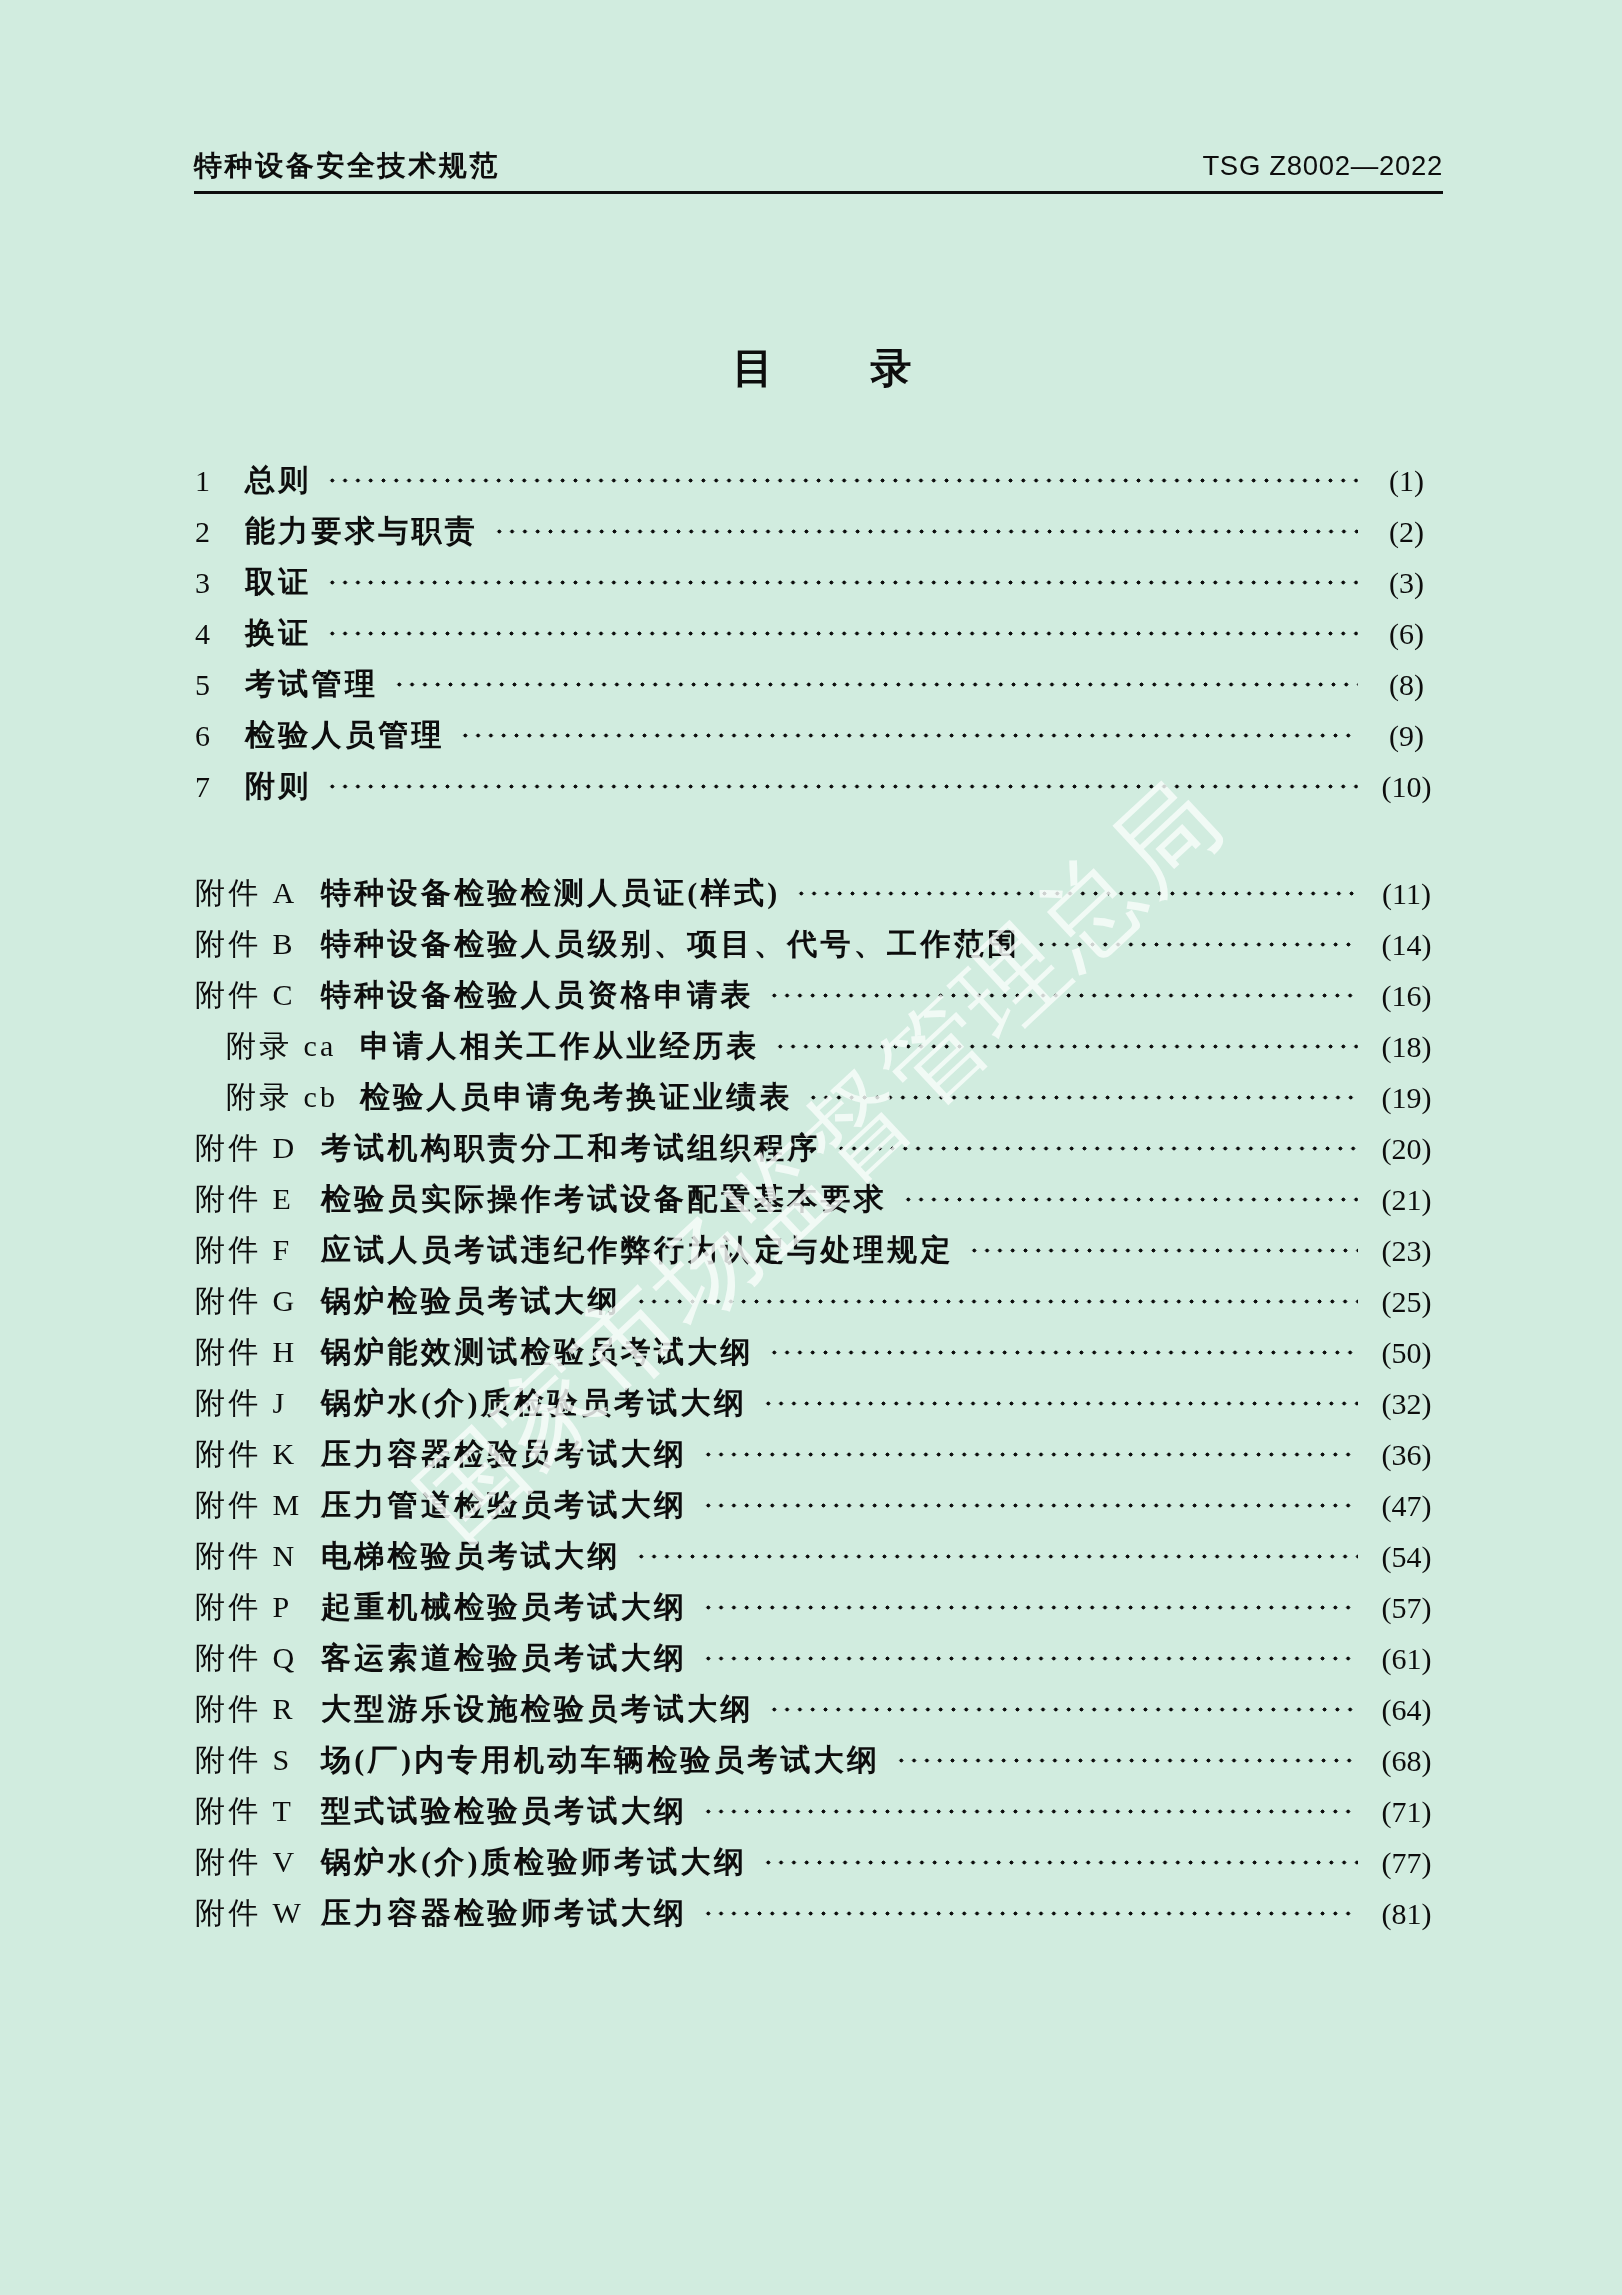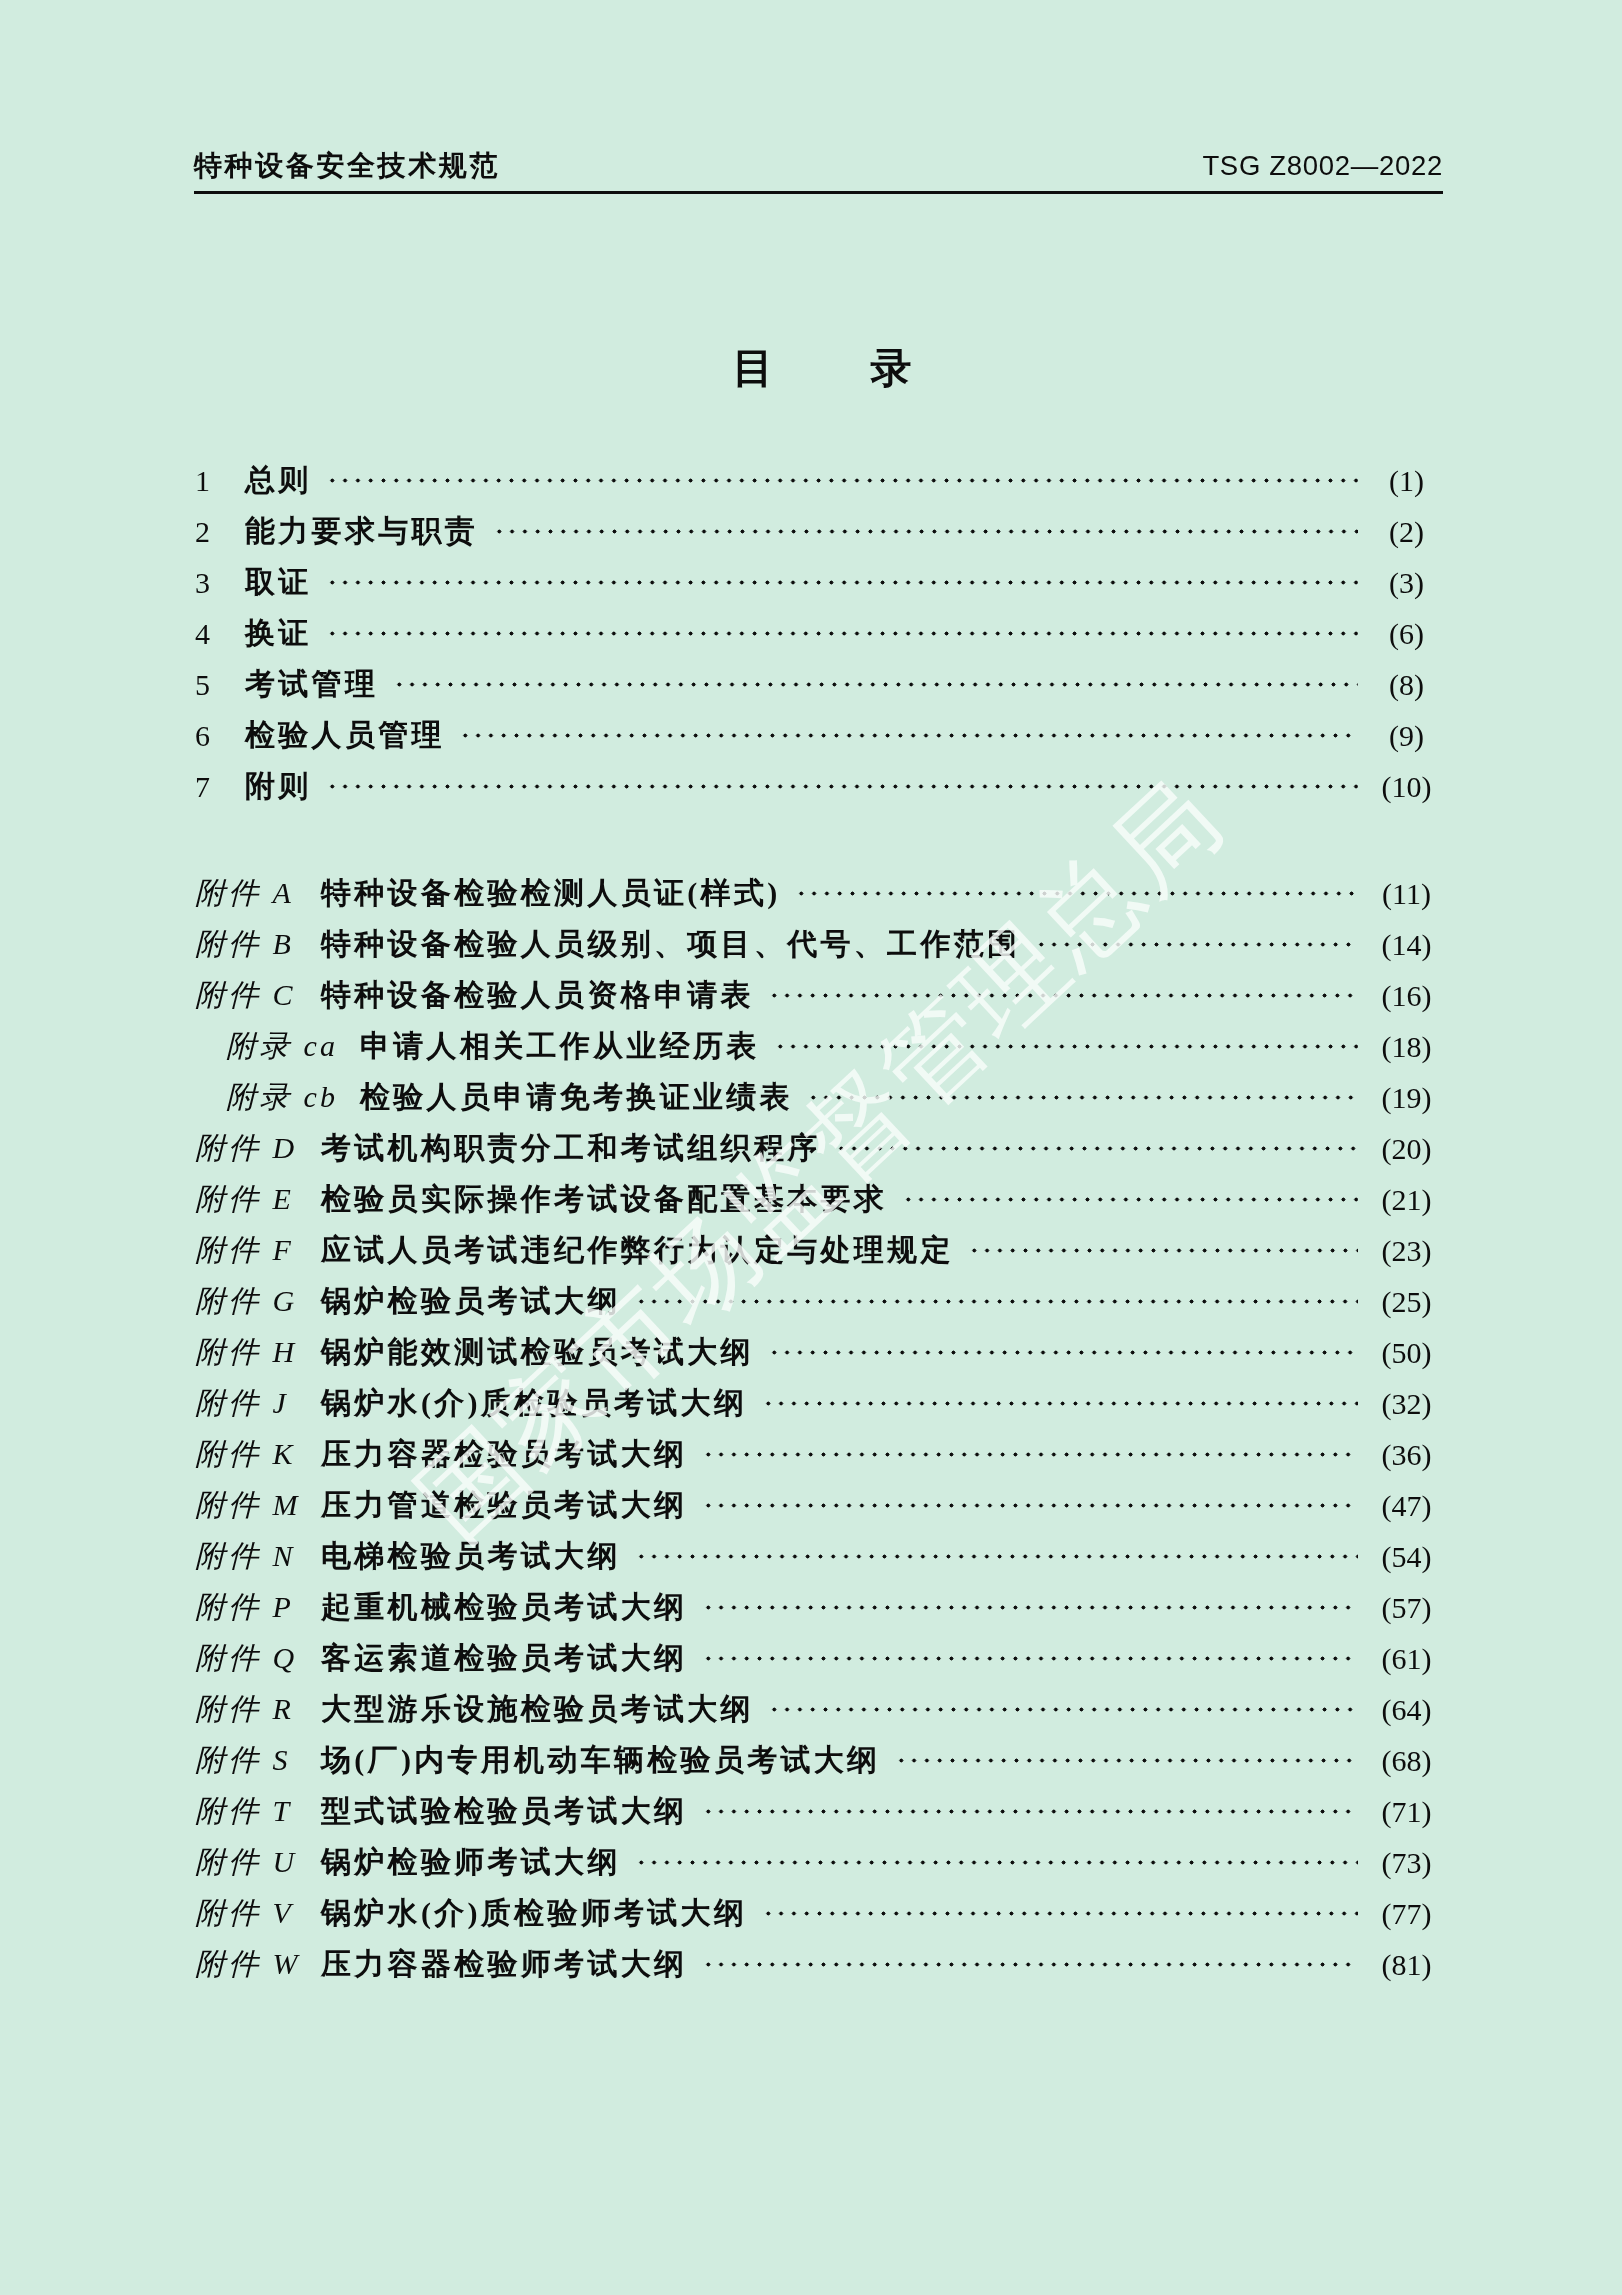--- a/index.html
+++ b/index.html
@@ -40,21 +40,21 @@
   
   .toc{position:absolute;left:195px;width:1254px;}
   #chapters{top:455px;}
   #attachments{top:868px;}
   .row{
     height:51px;display:flex;align-items:center;
     font-size:30px;white-space:nowrap;
   }
   .row .label{flex:0 0 auto;letter-spacing:3.3px;white-space:pre;}
   #chapters .row .label{width:50px;}
-  #attachments .row .label{width:126px;font-style:italic;}
+  #attachments .row .label{width:126px;}
   #attachments .row.indent{padding-left:31px;}
   #attachments .row.indent .label{width:134px;}
   .row .title{flex:0 0 auto;letter-spacing:3.3px;font-weight:bold;}
   .leader{
     flex:1 1 auto;align-self:stretch;margin:0 6.5px 0 10.5px;
     background-image:radial-gradient(circle at center,#0d0d0d 1.8px,rgba(0,0,0,0) 2.2px);
     background-size:12.8px 100%;
     background-repeat:repeat-x;
     background-position:3.9px center;
   }
@@ -265,26 +265,20 @@
     <span class="page-no">(68)</span>
   </div>
 
   <div class="row">
     <span class="label">附件 T</span>
     <span class="title">型式试验检验员考试大纲</span>
     <span class="leader"></span>
     <span class="page-no">(71)</span>
   </div>
 
-  <div class="row">
-    <span class="label">附件 U</span>
-    <span class="title">锅炉检验师考试大纲</span>
-    <span class="leader"></span>
-    <span class="page-no">(73)</span>
-  </div>
 
   <div class="row">
     <span class="label">附件 V</span>
     <span class="title">锅炉水(介)质检验师考试大纲</span>
     <span class="leader"></span>
     <span class="page-no">(77)</span>
   </div>
 
   <div class="row">
     <span class="label">附件 W</span>

